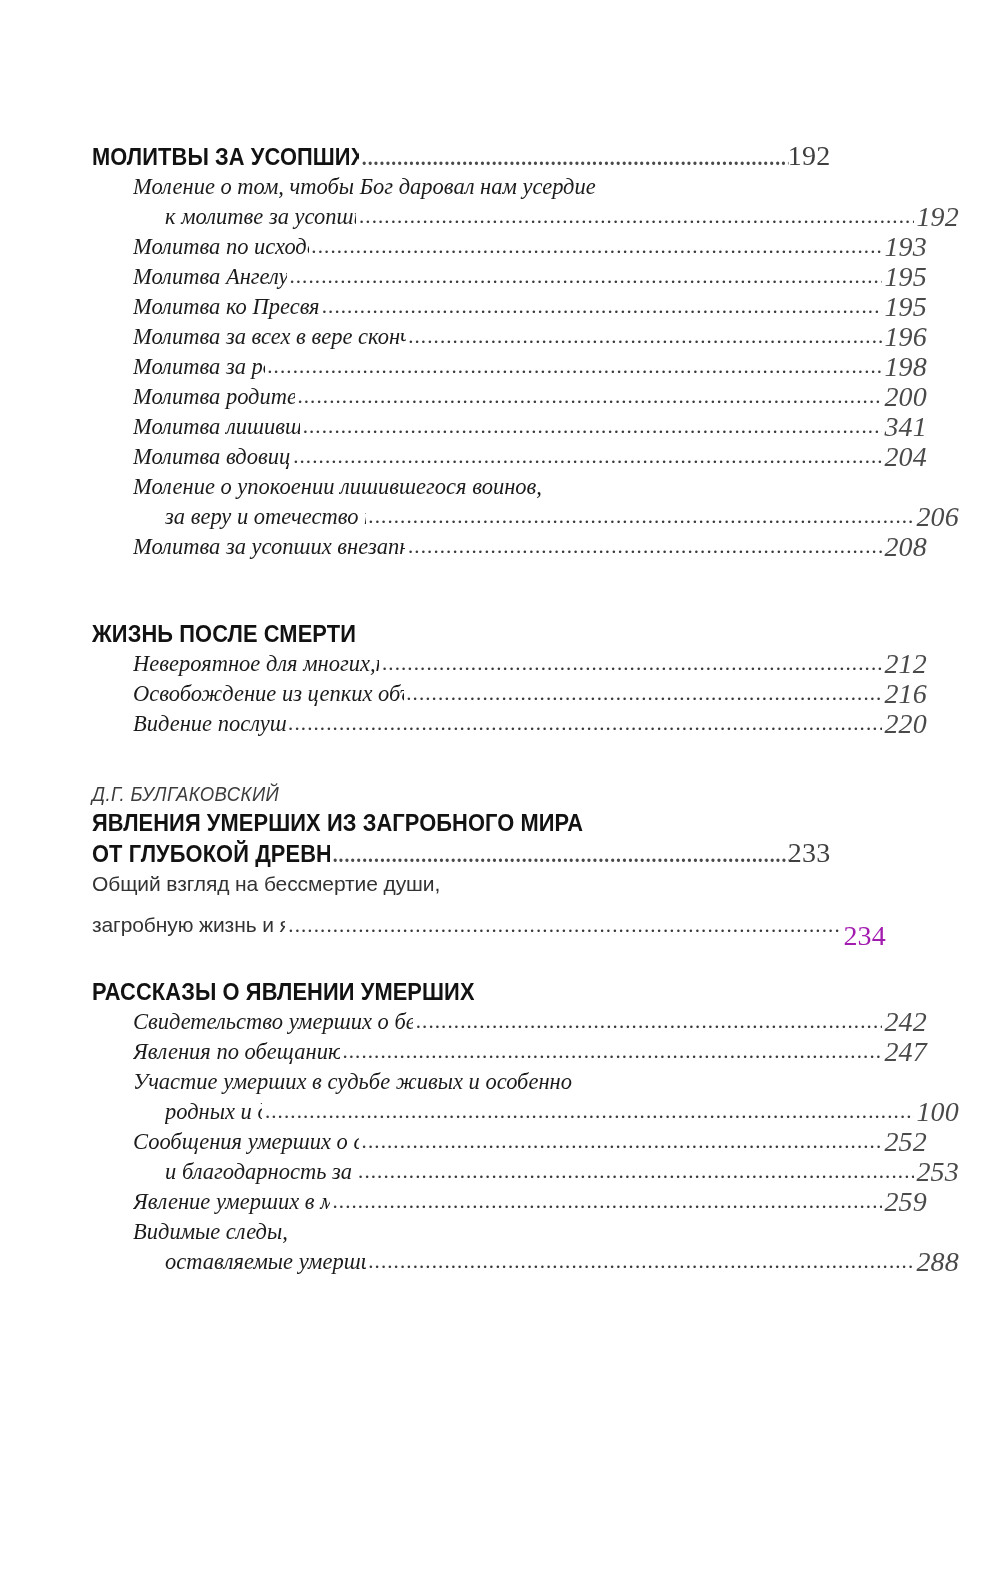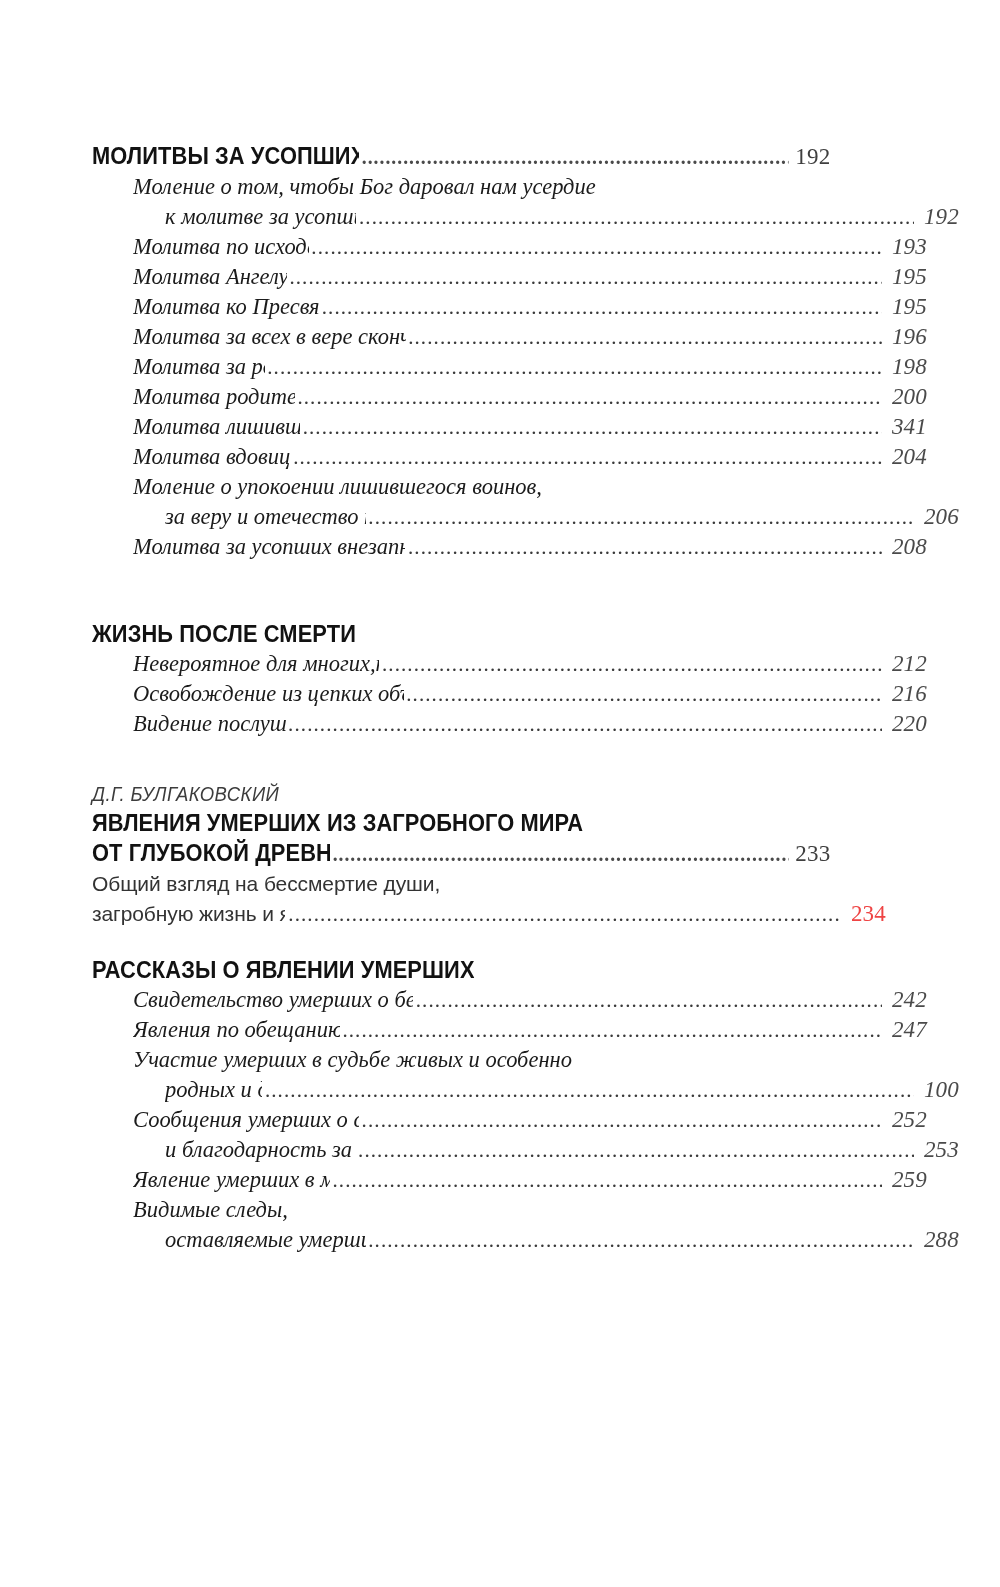--- a/index.html
+++ b/index.html
@@ -58,21 +58,21 @@
     font-family: "Liberation Serif", serif;
     font-size: 21px;
     line-height: 1em;
   }
   .row .pg {
     flex: 0 0 auto;
     text-align: right;
     min-width: 44px;
     color: #4a4a4a;
     font-family: "Liberation Serif", serif;
-    font-size: 23px;
+    font-size: 28px;
     letter-spacing: 0.2px;
   }
 
   
   .sec-head {
     font-family: "Liberation Sans Narrow", "Liberation Sans", sans-serif;
     font-weight: bold;
     font-size: 23.5px;
     letter-spacing: 0.1px;
     color: #121212;
@@ -89,36 +89,37 @@
   .sec-head .leader::before { color: #4a4a4a; }
 
   
   .entry {
     font-family: "Liberation Serif", serif;
     font-style: italic;
     font-size: 22.5px;
     color: #1b1b1b;
     line-height: 30px;
     padding-left: 41px;
+    align-items: center;
   }
   .entry.cont {
     padding-left: 73px;
   }
 
   
   .entry-sans {
     font-family: "Liberation Sans", sans-serif;
     font-style: normal;
     font-size: 21px;
     color: #333333;
     line-height: 30px;
     padding-left: 0;
     letter-spacing: -0.1px;
   }
-  .entry-sans .pg { color: #ef4444; }
+  .entry-sans .pg { color: #a21caf; margin-top: 22px; }
 
   
   .author {
     font-family: "Liberation Sans Narrow", "Liberation Sans", sans-serif;
     font-style: italic;
     font-size: 19.5px;
     color: #3c3c3c;
     line-height: 27px;
     letter-spacing: 0.4px;
     transform: scaleX(0.95);

